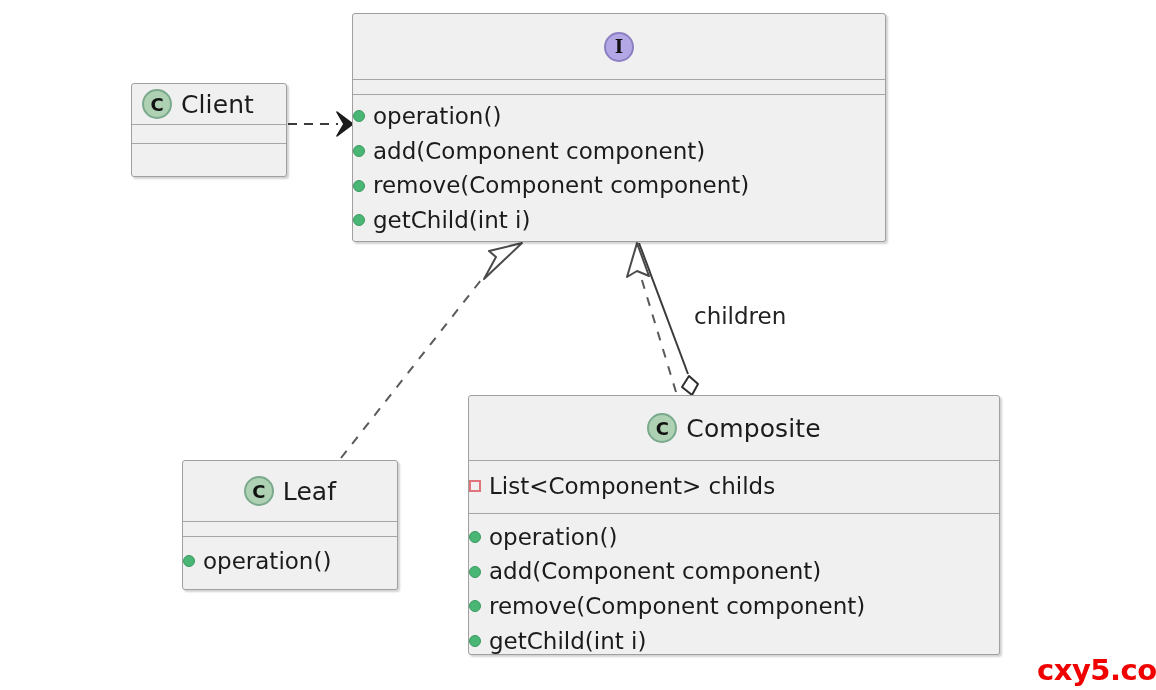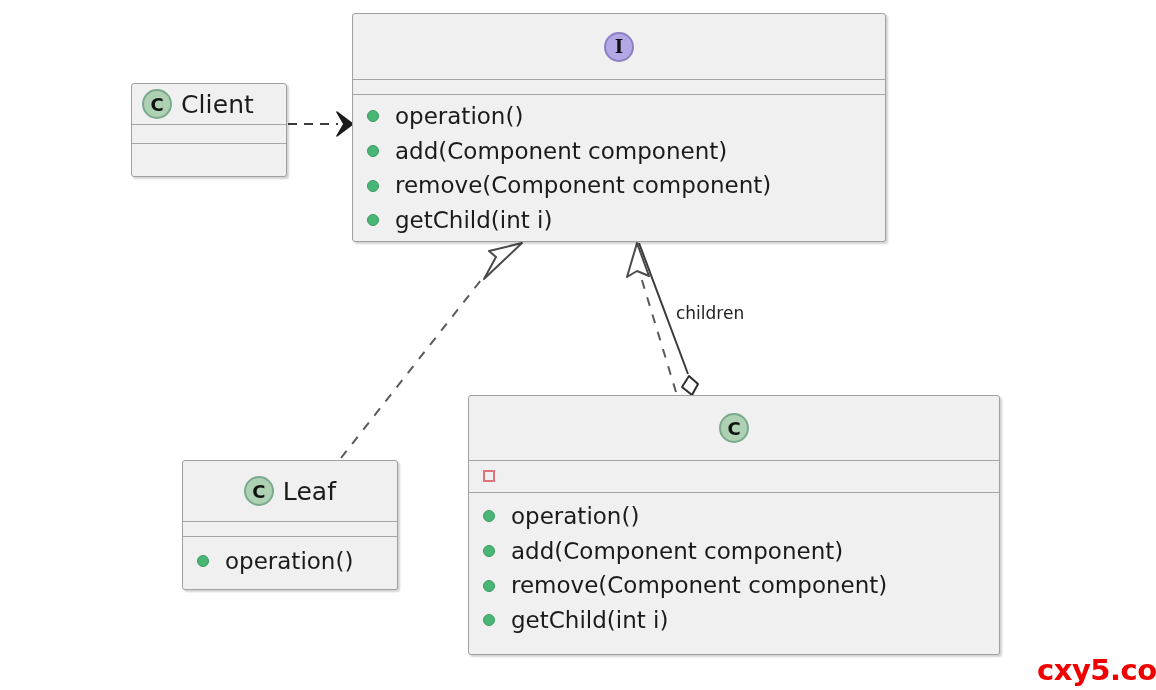--- a/index.html
+++ b/index.html
@@ -62,22 +62,22 @@
     box-sizing: border-box;
     padding: 4px 0 5px 0;
   }
   .uml-compartment.empty {
     height: 18px;
     padding: 0;
   }
   .uml-member {
     display: flex;
     align-items: center;
-    gap: 16px;
-    padding: 1px 12px 1px 14px;
+    gap: 8px;
+    padding: 1px 12px 1px 0;
     font-size: 23px;
     color: #1b1b1b;
     white-space: nowrap;
     line-height: 1.42;
   }
 
   
   .icon-circle {
     flex: 0 0 auto;
     width: 30px;
@@ -120,23 +120,24 @@
     width: 12px;
     height: 12px;
     background: #f0f0f0;
     border: 2px solid #e0747a;
     box-sizing: border-box;
   }
 
   
   .edge-label {
     position: absolute;
-    font-size: 17px;
+    font-size: 23px;
     color: #222;
     white-space: nowrap;
+    margin-left: 18px;
   }
 
   
   .watermark {
     position: absolute;
     font-family: "DejaVu Sans", "Liberation Sans", sans-serif;
     font-weight: bold;
     font-size: 29px;
     color: #f10000;
     letter-spacing: -0.5px;
@@ -227,25 +228,27 @@
       <div class="uml-member">
         <span class="vis vis-public"></span>
         <span>operation()</span>
       </div>
     </div>
   </div>
 
   <div class="uml-box" style="left:468px; top:395px; width:532px; height:260px;">
     <div class="uml-title" style="height:64px; padding:0 10px;">
       <span class="icon-circle cls">C</span>
+      <span class="uml-title-text">Composite</span>
     </div>
     <div class="uml-sep"></div>
     <div class="uml-compartment" style="padding:8px 0 9px 0;">
       <div class="uml-member">
         <span class="vis vis-private"></span>
+        <span>List&lt;Component&gt; childs</span>
       </div>
     </div>
     <div class="uml-sep"></div>
     <div class="uml-compartment" style="padding-top:6px;">
       <div class="uml-member">
         <span class="vis vis-public"></span>
         <span>operation()</span>
       </div>
       <div class="uml-member">
         <span class="vis vis-public"></span>

